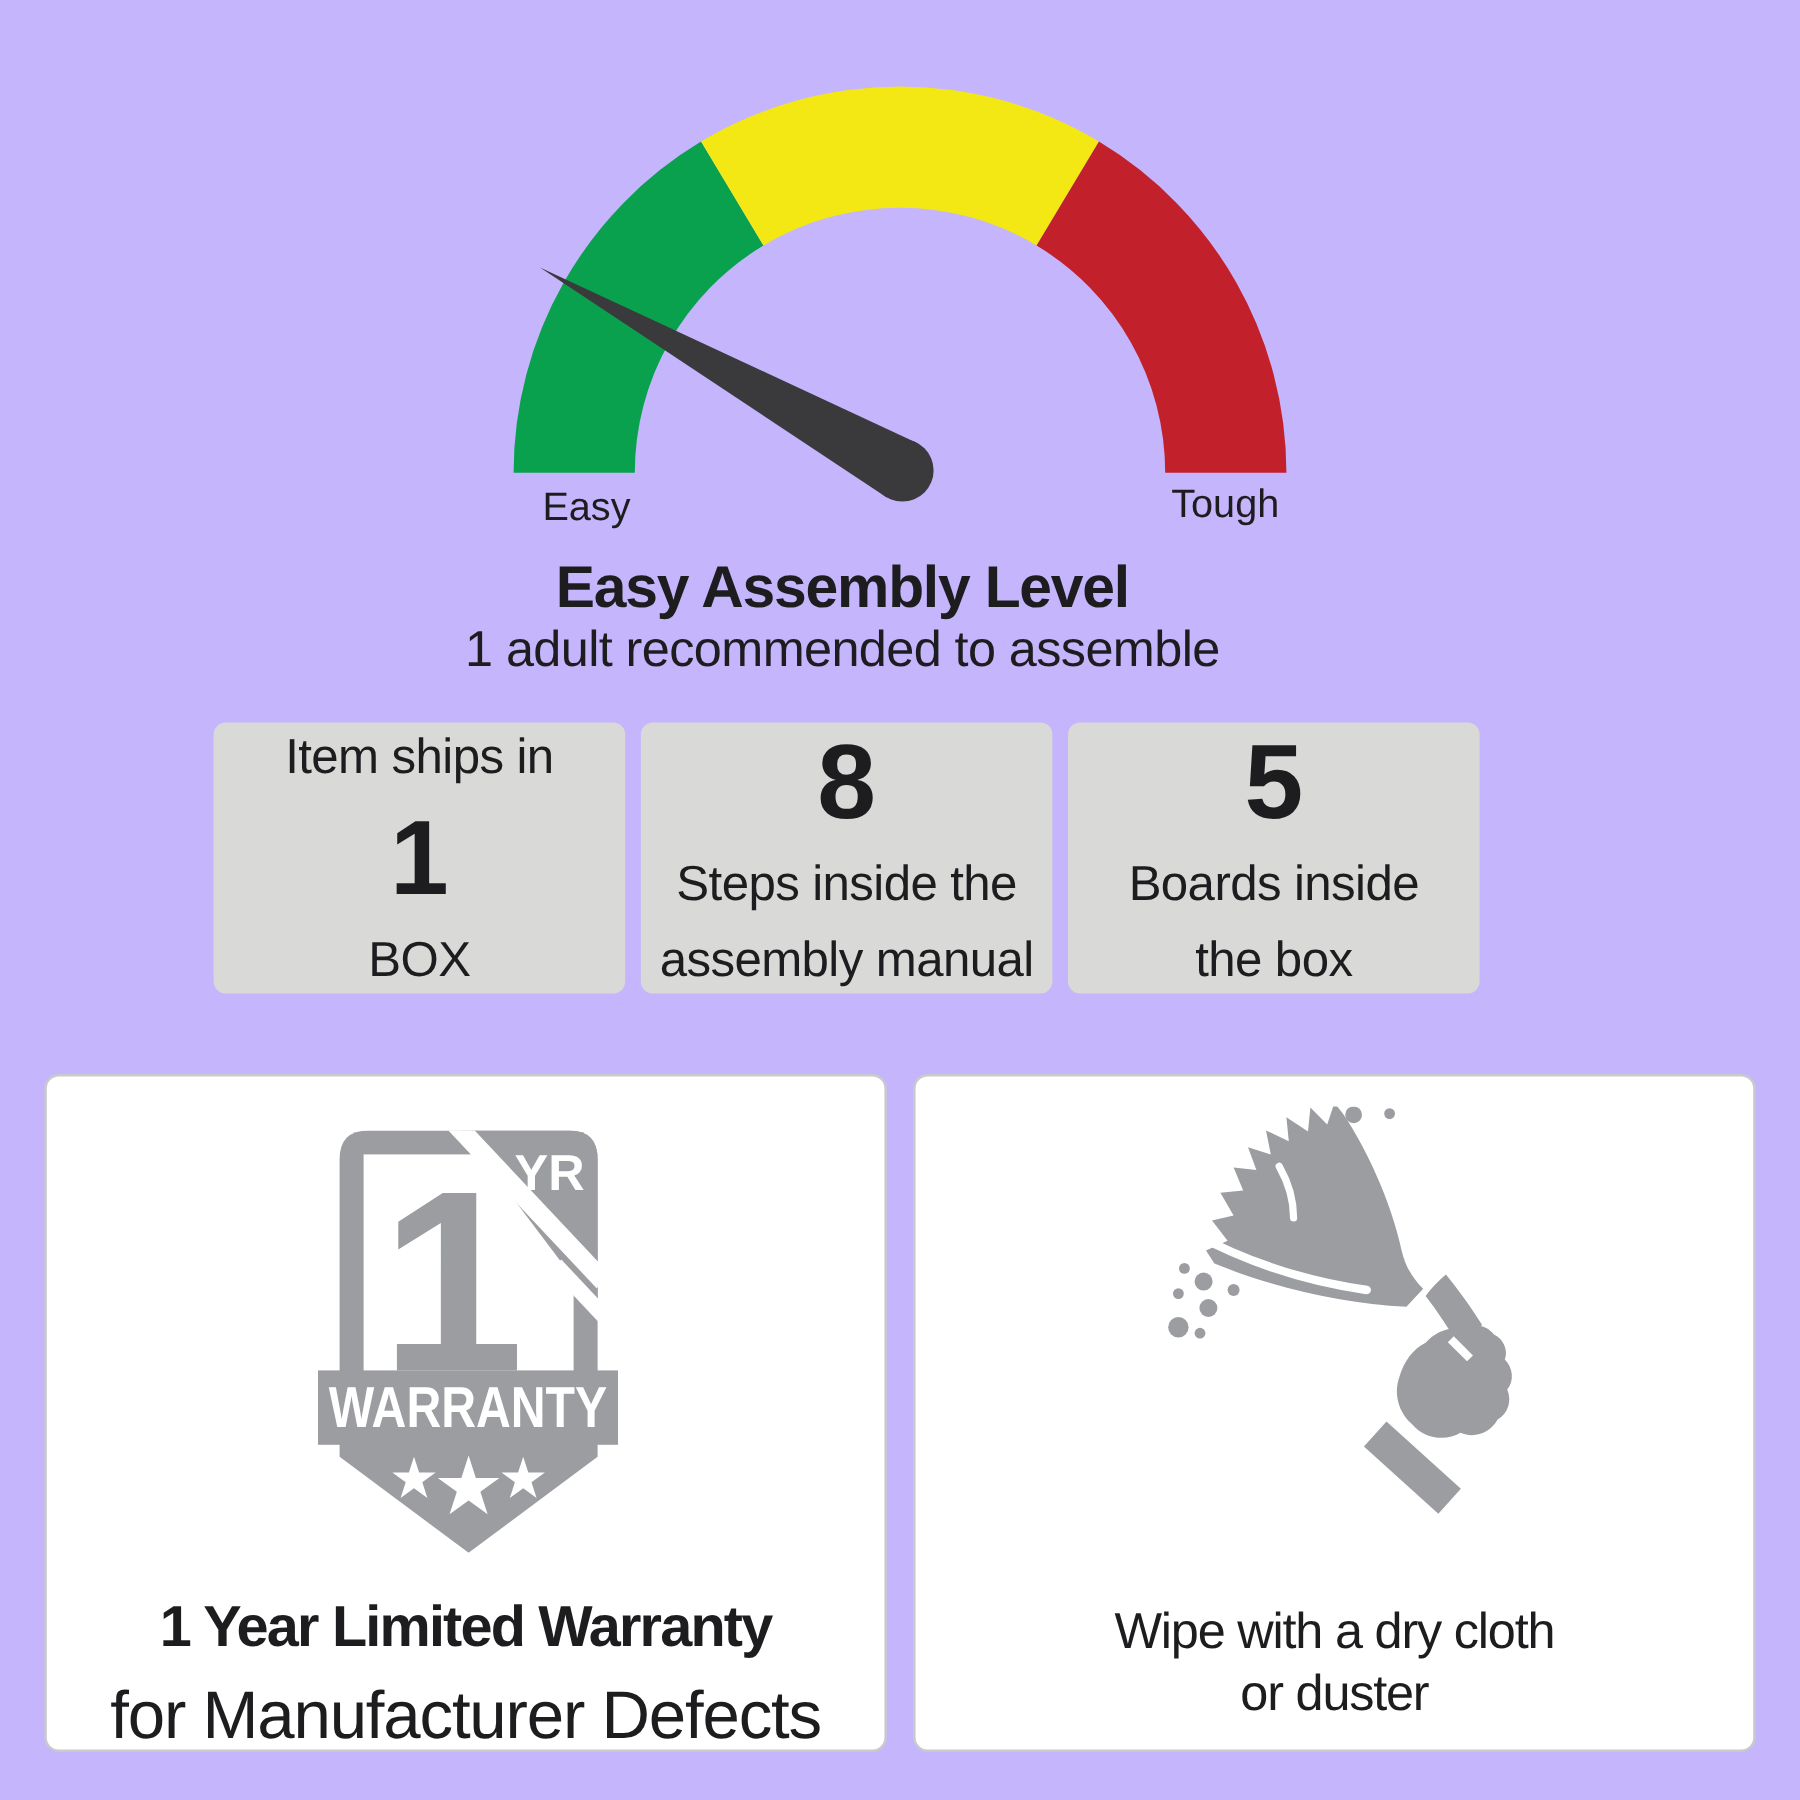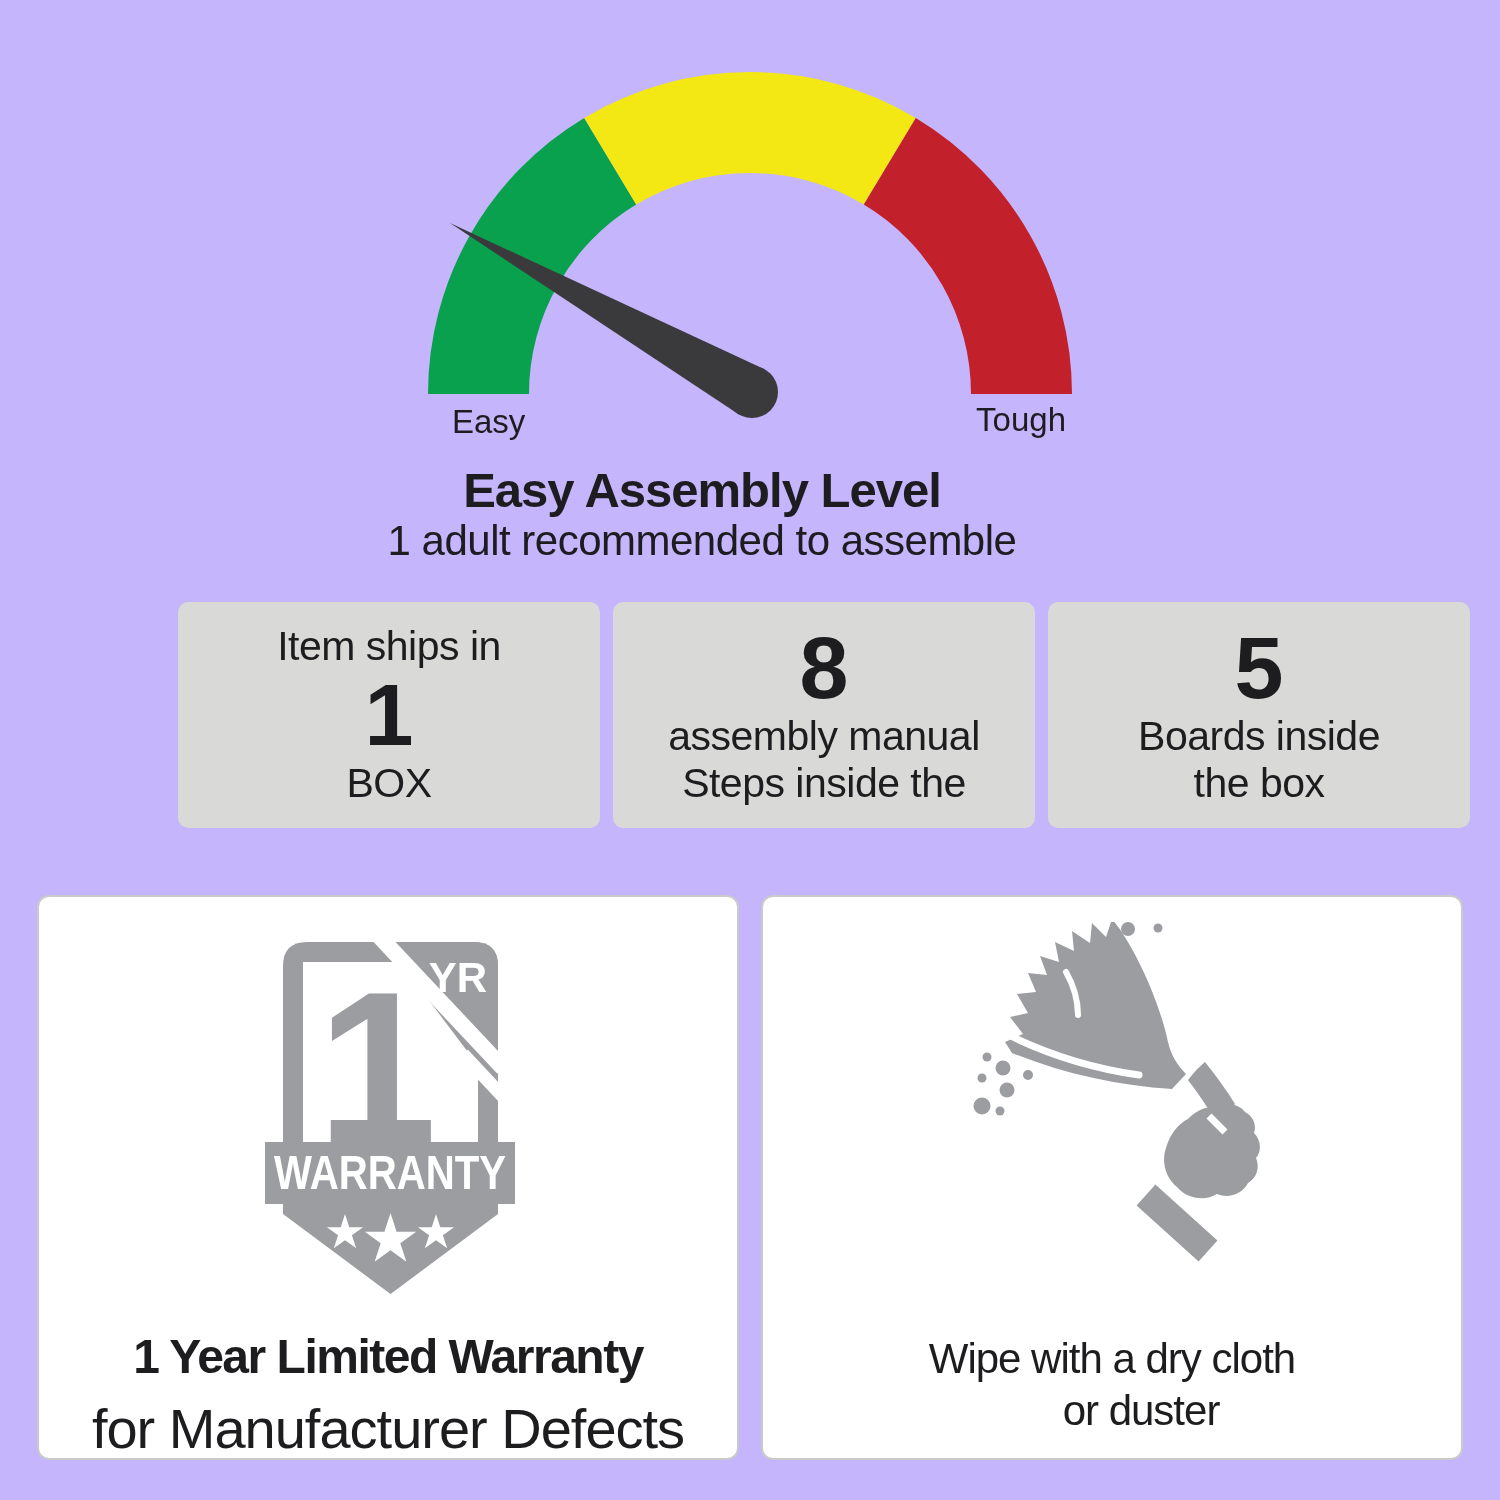--- a/index.html
+++ b/index.html
@@ -7,23 +7,24 @@
     position:relative;width:1500px;height:1500px;background:#c4b5fd;
     font-family:"Liberation Sans",sans-serif;color:#1d1d1f;overflow:hidden;
   }
   .abs{position:absolute;}
   .center-text{left:0;width:1404px;text-align:center;}
   .gauge-svg{left:0;top:0;}
   .title{top:462px;font-size:49px;font-weight:700;letter-spacing:-1px;}
   .subtitle{top:517px;font-size:42px;letter-spacing:-0.5px;}
   .box-row{left:178px;top:602px;display:flex;gap:13px;}
   .info-box{
-    width:422px;height:226px;background:#d9d9d8;border-radius:10px;
+    width:343px;height:226px;background:#d9d9d8;border-radius:10px;
     display:flex;flex-direction:column;align-items:center;justify-content:center;
     text-align:center;
+    gap:16px;
   }
   .info-box .small{font-size:41px;line-height:1.14;letter-spacing:-0.5px;}
   .info-box .big{font-size:88px;font-weight:700;line-height:1.02;}
   .card{
     position:absolute;top:895px;width:702px;height:565px;background:#fff;
     border:2px solid #c8cacc;border-radius:12px;box-sizing:border-box;
   }
   .card-left{left:37px;}
   .card-right{left:761px;}
   .card-title{position:absolute;left:0;width:100%;text-align:center;font-weight:700;font-size:48px;letter-spacing:-1.5px;}
@@ -50,22 +51,22 @@
   <div class="abs center-text subtitle">1 adult recommended to assemble</div>
 
   <div class="abs box-row">
     <div class="info-box">
       <div class="small">Item ships in</div>
       <div class="big">1</div>
       <div class="small">BOX</div>
     </div>
     <div class="info-box">
       <div class="big">8</div>
+      <div class="small">Steps inside the</div>
       <div class="small">assembly manual</div>
-      <div class="small">Steps inside the</div>
     </div>
     <div class="info-box">
       <div class="big">5</div>
       <div class="small">Boards inside</div>
       <div class="small">the box</div>
     </div>
   </div>
 
   <div class="card card-left">
     <svg style="position:absolute;left:226px;top:45px;" width="250" height="352" viewBox="0 0 250 352">
@@ -129,16 +130,16 @@
         <circle cx="161" cy="7" r="7"></circle>
           <circle cx="191" cy="6" r="4.5"></circle>
         <circle cx="156" cy="24" r="5"></circle>
       </g>
 
       <path d="M28,106 Q95,142 172,153" stroke="#ffffff" stroke-width="7" fill="none" stroke-linecap="round"></path>
       <path d="M99,50 C107,64 111,78 111,93" stroke="#ffffff" stroke-width="6" fill="none" stroke-linecap="round"></path>
       <line x1="242" y1="194" x2="258" y2="210" stroke="#ffffff" stroke-width="7"></line>
     </svg>
     <div class="card-sub" style="top:438px;font-size:42px;">Wipe with a dry cloth</div>
-    <div class="card-sub" style="top:490px;font-size:42px;padding-left:29px;">or duster</div>
+    <div class="card-sub" style="top:490px;font-size:42px;">or duster</div>
   </div>
 
 </div>
 
 </body></html>

